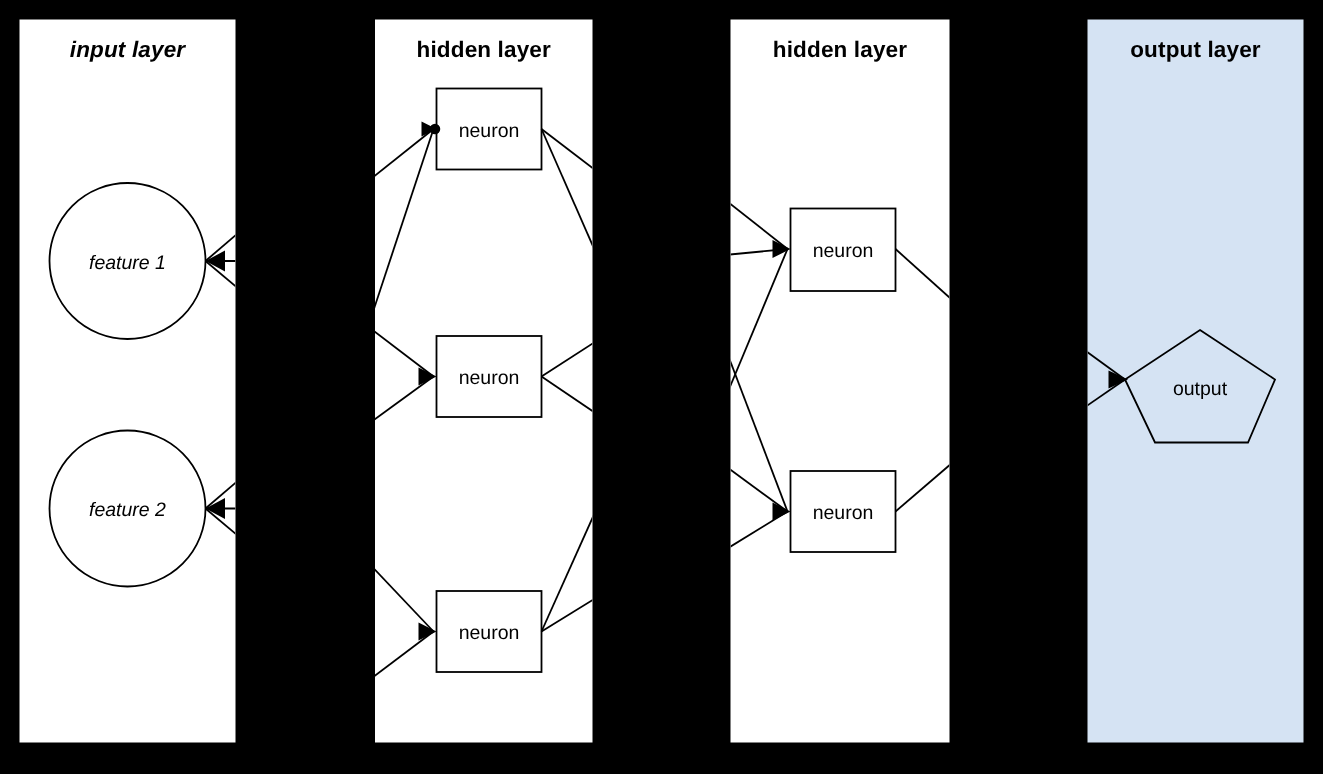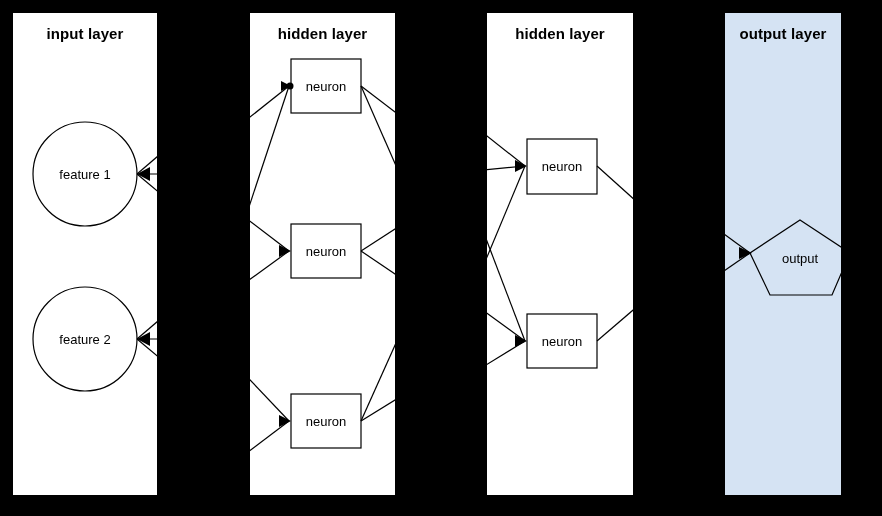--- a/index.html
+++ b/index.html
@@ -56,21 +56,21 @@
   .edge-head {
     fill: #000000;
     stroke: none;
   }
 </style>
 </head>
 <body>
 
 <div id="canvas">
 
-  <div class="panel" id="panel-input" style="left:13px; top:13px; width:144px; height:482px; background:#ffffff;">
+  <div class="panel" id="panel-input" style="left:13px; top:13px; width:144px; height:482px; background:#ffffff;font-style:italic;">
     <div class="panel-title">input layer</div>
     <svg class="panel-svg" width="144" height="482" viewBox="0 0 144 482">
 
       <circle class="shape" cx="72" cy="161" r="52"></circle>
       <text class="node-label" x="72" y="166" text-anchor="middle">feature 1</text>
 
       <circle class="shape" cx="72" cy="326" r="52"></circle>
       <text class="node-label" x="72" y="331" text-anchor="middle">feature 2</text>
 
       <g>
@@ -162,21 +162,21 @@
 
       <g>
         <path class="edge" d="M110 153 L180 216"></path>
       </g>
       <g>
         <path class="edge" d="M110 328 L180 268"></path>
       </g>
     </svg>
   </div>
 
-  <div class="panel" id="panel-output" style="left:725px; top:13px; width:116px; height:482px; background:#d5e3f3;padding-left:32px;">
+  <div class="panel" id="panel-output" style="left:725px; top:13px; width:144px; height:482px; background:#d5e3f3;padding-left:32px;">
     <div class="panel-title">output layer</div>
     <svg class="panel-svg" width="144" height="482" viewBox="0 0 144 482">
 
       <g>
         <path class="edge" d="M25 240 L-30 200"></path>
         <path class="edge" d="M25 240 L-30 278"></path>
         <polygon class="edge-head" points="27,240 14,234 14,246"></polygon>
       </g>
 
       <polygon class="shape" points="75,207 125,240 107,282 45,282 25,240"></polygon>

